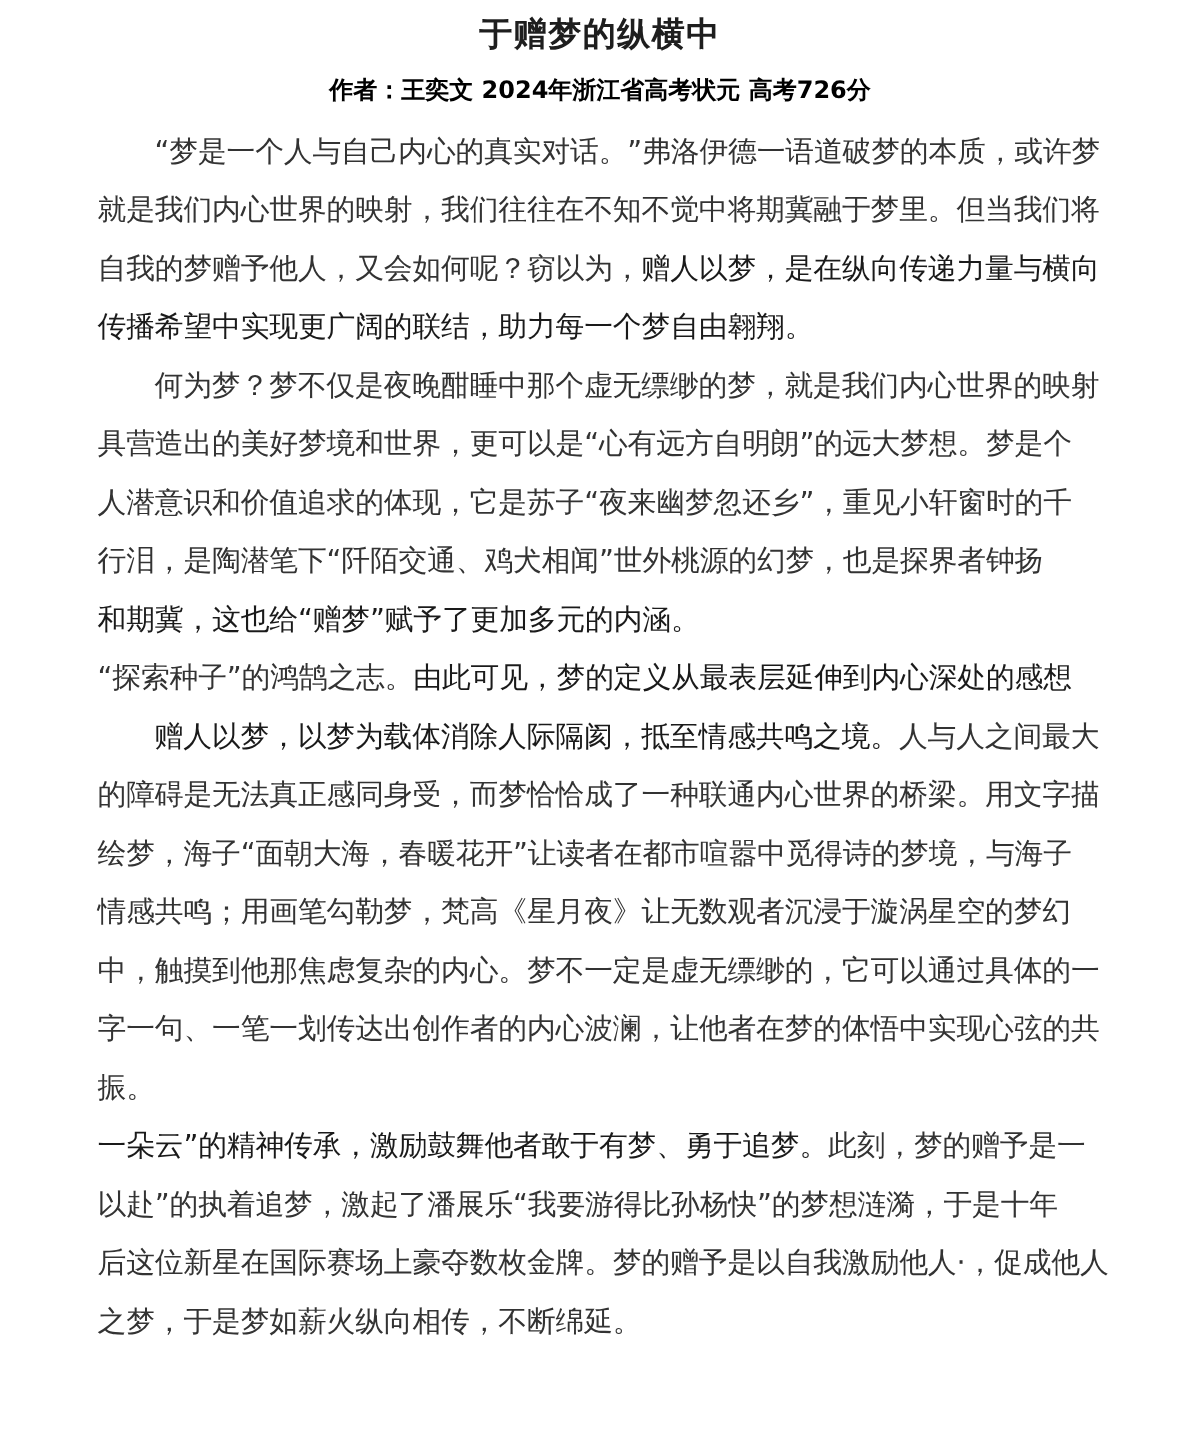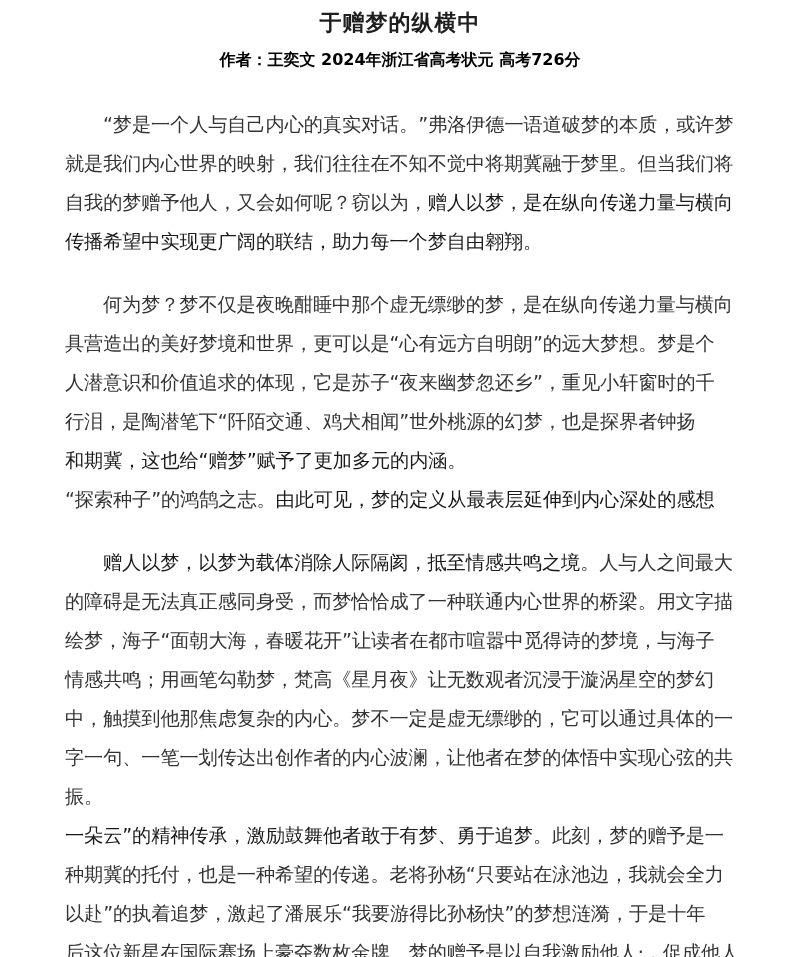--- a/index.html
+++ b/index.html
@@ -18,54 +18,53 @@
     position: absolute; top: 50px; left: 0; width: 800px;
     text-align: center; font-size: 16px; font-weight: bold; color: #000000;
   }
   .body {
     position: absolute; top: 84px; left: 65px; width: 672px;
   }
   .line {
     height: 39px; line-height: 33px; font-size: 19.2px;
     white-space: nowrap; letter-spacing: -0.1px; color: #333;
   }
-  .line.indent { padding-left: 38px; margin-top: 24px; }
+  .line.indent { padding-left: 38px; }
   .b { font-weight: normal; color: #1a1a1a; }
 </style>
 </head>
 <body>
 
 <div class="page">
   <div class="title">于赠梦的纵横中</div>
   <div class="author">作者：王奕文 2024年浙江省高考状元 高考726分</div>
   <div class="body" id="essay-body">
       <div>
         <div class="line indent"><span>“梦是一个人与自己内心的真实对话。”弗洛伊德一语道破梦的本质，或许梦</span></div>
         <div class="line"><span>就是我们内心世界的映射，我们往往在不知不觉中将期冀融于梦里。但当我们将</span></div>
         <div class="line"><span>自我的梦赠予他人，又会如何呢？窃以为，</span><span class="b">赠人以梦，是在纵向传递力量与横向</span></div>
         <div class="line"><span class="b">传播希望中实现更广阔的联结，助力每一个梦自由翱翔。</span></div>
       </div>
       <div>
-        <div class="line indent"><span>何为梦？梦不仅是夜晚酣睡中那个虚无缥缈的梦，是在纵向传递力量与横向</span></div>
+        <div class="line indent"><span>何为梦？梦不仅是夜晚酣睡中那个虚无缥缈的梦，就是我们内心世界的映射</span></div>
         <div class="line"><span>具营造出的美好梦境和世界，更可以是“心有远方自明朗”的远大梦想。梦是个</span></div>
         <div class="line"><span>人潜意识和价值追求的体现，它是苏子“夜来幽梦忽还乡”，重见小轩窗时的千</span></div>
         <div class="line"><span>行泪，是陶潜笔下“阡陌交通、鸡犬相闻”世外桃源的幻梦，也是探界者钟扬</span></div>
         <div class="line"><span class="b">和期冀，这也给“赠梦”赋予了更加多元的内涵。</span></div>
         <div class="line"><span>“探索种子”的鸿鹄之志。</span><span class="b">由此可见，梦的定义从最表层延伸到内心深处的感想</span></div>
       </div>
       <div>
         <div class="line indent"><span class="b">赠人以梦，以梦为载体消除人际隔阂，抵至情感共鸣之境。</span><span>人与人之间最大</span></div>
         <div class="line"><span>的障碍是无法真正感同身受，而梦恰恰成了一种联通内心世界的桥梁。用文字描</span></div>
         <div class="line"><span>绘梦，海子“面朝大海，春暖花开”让读者在都市喧嚣中觅得诗的梦境，与海子</span></div>
         <div class="line"><span>情感共鸣；用画笔勾勒梦，梵高《星月夜》让无数观者沉浸于漩涡星空的梦幻</span></div>
         <div class="line"><span>中，触摸到他那焦虑复杂的内心。梦不一定是虚无缥缈的，它可以通过具体的一</span></div>
         <div class="line"><span>字一句、一笔一划传达出创作者的内心波澜，让他者在梦的体悟中实现心弦的共</span></div>
         <div class="line"><span>振。</span></div>
       </div>
       <div>
         <div class="line"><span class="b">一朵云”的精神传承，激励鼓舞他者敢于有梦、勇于追梦。</span><span>此刻，梦的赠予是一</span></div>
-        <div class="line"><span>种期冀的托付，也是一种希望的传递。老将孙杨“只要站在泳池边，我就会全力</span></div>
         <div class="line"><span>以赴”的执着追梦，激起了潘展乐“我要游得比孙杨快”的梦想涟漪，于是十年</span></div>
         <div class="line"><span>后这位新星在国际赛场上豪夺数枚金牌。梦的赠予是以自我激励他人·，促成他人</span></div>
         <div class="line"><span>之梦，于是梦如薪火纵向相传，不断绵延。</span></div>
       </div>
     </div>
 </div>
 
 </body></html>

